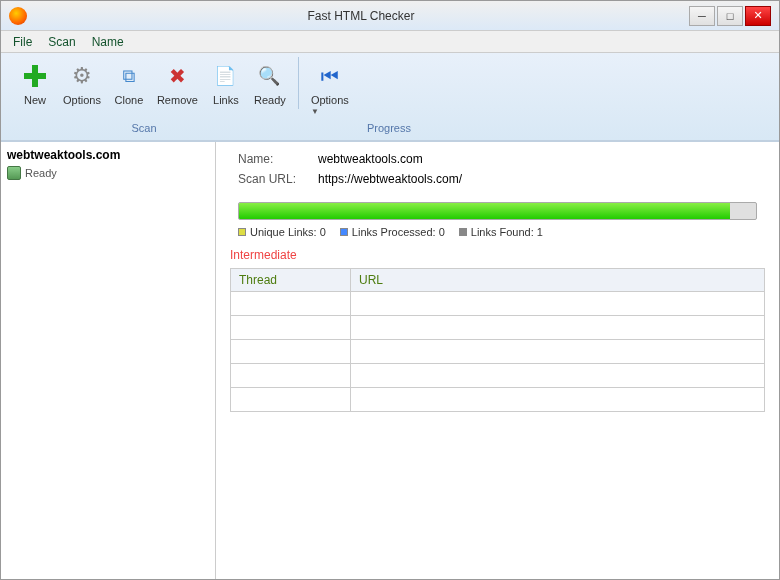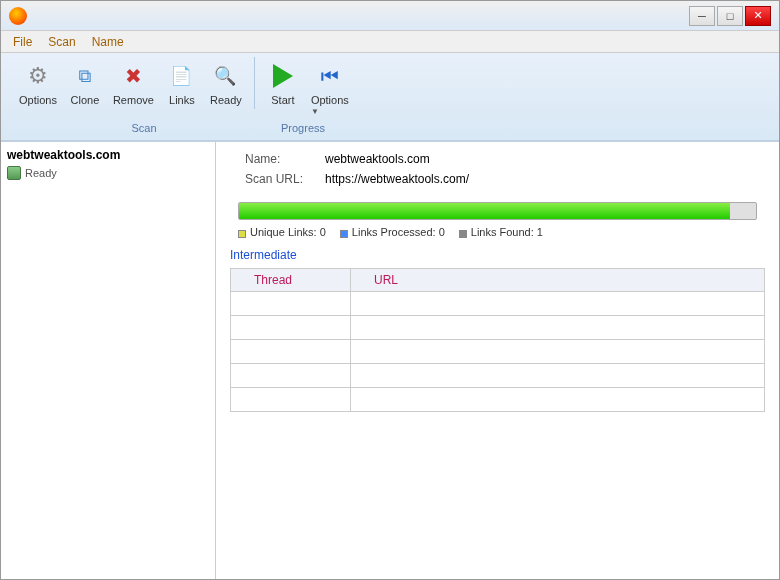--- a/index.html
+++ b/index.html
@@ -57,21 +57,21 @@
       background: #f0f0f0;
       height: 22px;
       display: flex;
       align-items: center;
       padding: 0 4px;
       border-bottom: 1px solid #ccc;
     }
     .menu-item {
       padding: 18px 8px;
       font-size: 12px;
-      color: #a16207;
+      color: #14532d;
       cursor: pointer;
     }
     
     .toolbar {
       background: linear-gradient(to bottom, #e8f0fa, #d8e8f5);
       padding: 4px 6px;
       border-bottom: 2px solid #c0d0e0;
     }
     .toolbar-groups {
       display: flex;
@@ -172,21 +172,21 @@
       font-size: 11px;
       color: #5577aa;
       padding: 2px 0;
     }
     .scan-section-label {
       width: 274px;
       text-align: center;
     }
     .progress-section-label {
       width: 130px;
-      text-align: left;
+      text-align: right;
     }
     
     .main-area {
       display: flex;
       height: calc(580px - 30px - 22px - 60px - 2px);
     }
     
     .left-panel {
       width: 215px;
       border-right: 1px solid #ccc;
@@ -219,21 +219,21 @@
       padding: 10px 14px;
       overflow-y: auto;
     }
     .section-title {
       font-size: 12px;
       color: #4466aa;
       margin-bottom: 10px;
       font-weight: normal;
     }
     .info-grid {
-      margin-left: 15px;
+      margin-left: 8px;
       margin-bottom: 16px;
     }
     .info-row {
       display: flex;
       margin-bottom: 6px;
     }
     .info-label {
       width: 80px;
       color: #555;
       font-size: 12px;
@@ -259,90 +259,97 @@
       background: linear-gradient(to bottom, #88ee44, #22cc00);
     }
     .progress-stats {
       display: flex;
       gap: 14px;
       font-size: 11px;
       color: #333;
     }
     .progress-stat {
       display: flex;
-      align-items: flex-end;
+      align-items: center;
       gap: 4px;
     }
     .stat-dot {
       width: 8px; height: 8px;
       border: 1px solid #888;
     }
     .stat-dot.unique { background: #dddd44; }
     .stat-dot.processed { background: #4488ff; }
     .stat-dot.found { background: #888888; }
     
     .intermediate-section {
       margin-top: 10px;
     }
     .intermediate-title {
       font-size: 12px;
-      color: #1d4ed8;
+      color: #ef4444;
       margin-bottom: 6px;
     }
     .thread-table {
       width: 100%;
       border: 1px solid #ccc;
       border-collapse: collapse;
       font-size: 12px;
     }
     .thread-table th {
       background: #eef2f8;
       border: 1px solid #ccc;
-      padding: 4px 23px;
+      padding: 4px 8px;
       text-align: left;
       font-weight: normal;
-      color: #be185d;
+      color: #4d7c0f;
     }
     .thread-table td {
       border: 1px solid #ccc;
       padding: 4px 8px;
     }
     .thread-table-body {
       height: 120px;
     }
     .restart-arrow {
       font-size: 8px;
       color: #555;
       margin-top: 1px;
     }
   </style>
 </head>
 <body>
 
 <div class="title-bar">
   <div class="title-bar-icon"></div>
+  <span class="title-text">Fast HTML Checker</span>
   <div class="title-controls">
     <button class="title-btn">─</button>
     <button class="title-btn">□</button>
     <button class="title-btn close-btn">✕</button>
   </div>
 </div>
 
 <div class="menu-bar">
   <span class="menu-item">File</span>
   <span class="menu-item">Scan</span>
   <span class="menu-item">Name</span>
 </div>
 
 <div class="toolbar">
   <div class="toolbar-groups">
 
     <div class="toolbar-group">
       <div class="toolbar-btn">
         <div class="toolbar-btn-icon">
+          <div class="icon-new"></div>
+        </div>
+        <span class="toolbar-btn-label">New</span>
+      </div>
+      <div class="toolbar-btn">
+        <div class="toolbar-btn-icon">
           <span class="icon-gear">⚙</span>
         </div>
         <span class="toolbar-btn-label">Options</span>
       </div>
       <div class="toolbar-btn">
         <div class="toolbar-btn-icon">
           <span class="icon-clone">⧉</span>
         </div>
         <span class="toolbar-btn-label">Clone</span>
       </div>
@@ -360,26 +367,20 @@
       </div>
       <div class="toolbar-btn">
         <div class="toolbar-btn-icon">
           <span class="icon-view">🔍</span>
         </div>
         <span class="toolbar-btn-label">Ready</span>
       </div>
     </div>
 
     <div class="toolbar-group">
-      <div class="toolbar-btn">
-        <div class="toolbar-btn-icon">
-          <div class="icon-start"></div>
-        </div>
-        <span class="toolbar-btn-label">Start</span>
-      </div>
       <div class="toolbar-btn">
         <div class="toolbar-btn-icon">
           <span class="icon-restart">⏮</span>
         </div>
         <span class="toolbar-btn-label">
           <span>Options</span>
           <div class="restart-arrow">▼</div>
         </span>
       </div>
     </div>

